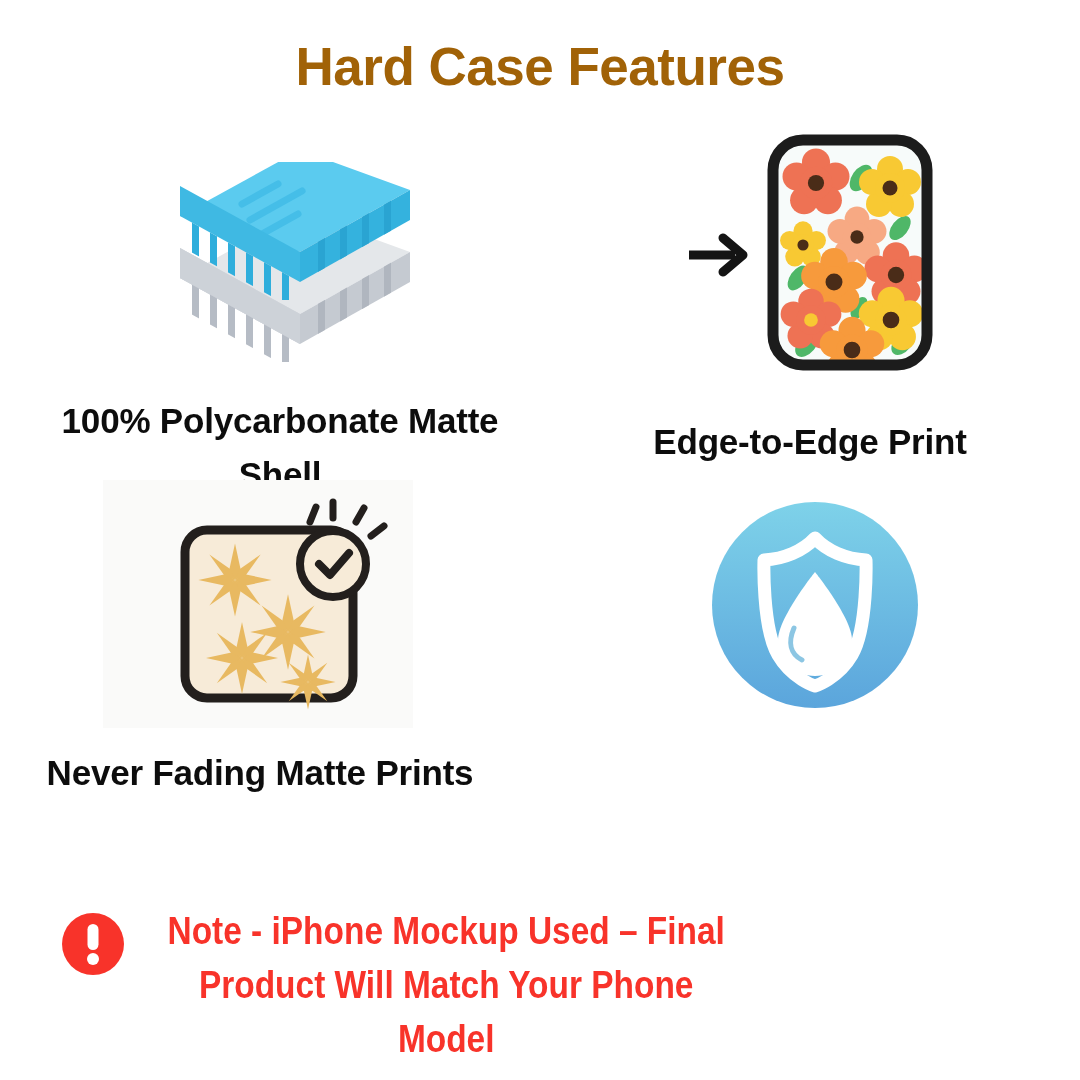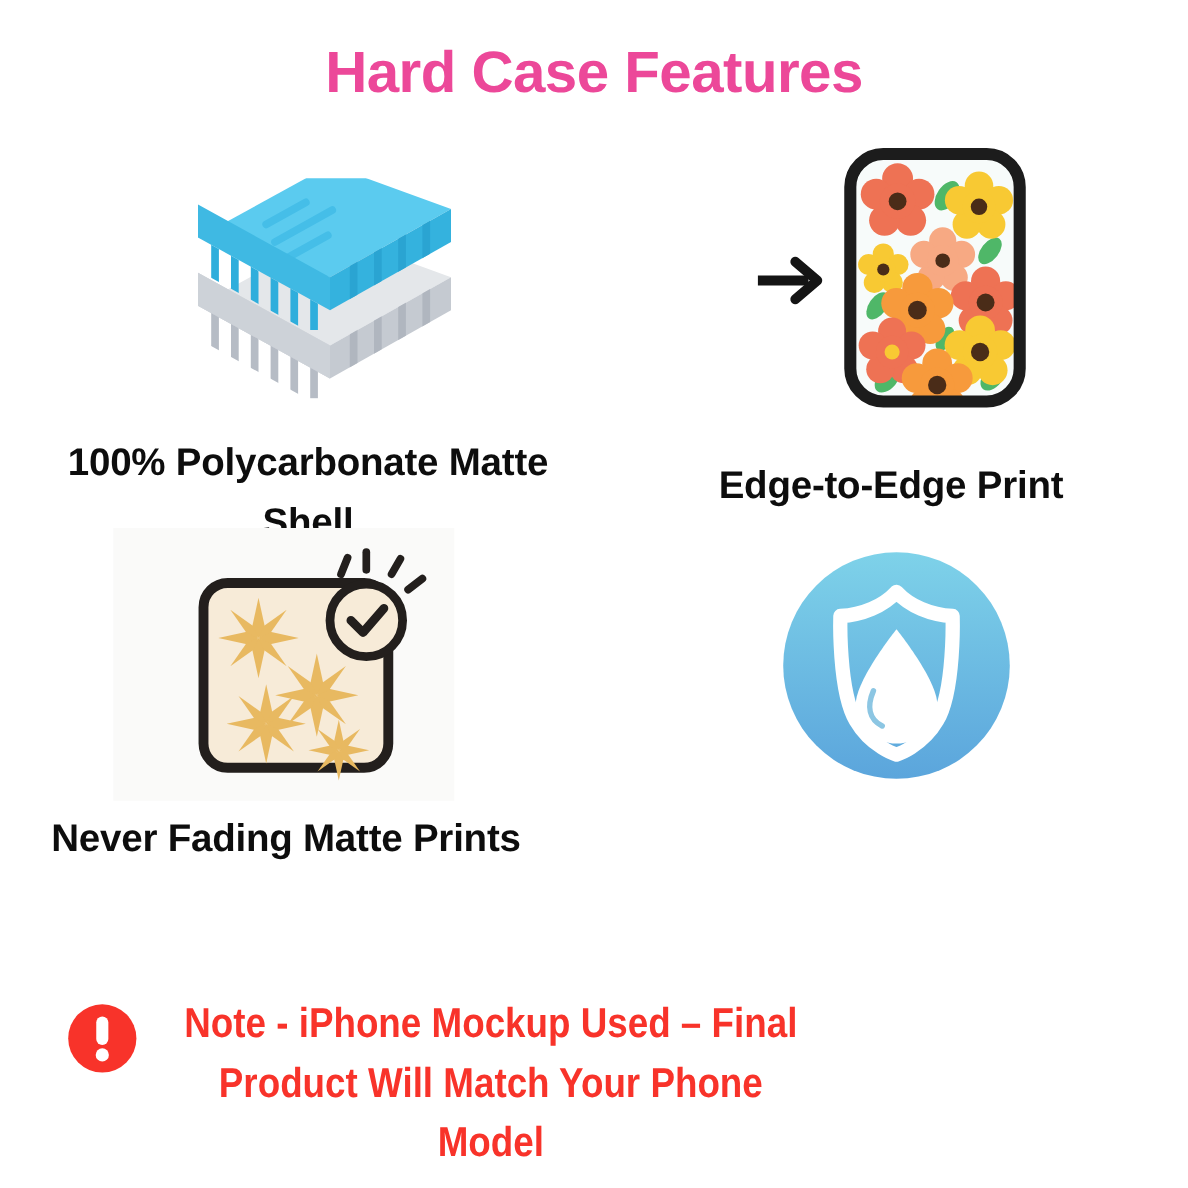--- a/index.html
+++ b/index.html
@@ -19,21 +19,21 @@
   
   #page-title {
     position: absolute;
     top: 36px;
     left: 0;
     width: 1080px;
     text-align: center;
     font-size: 53px;
     font-weight: 700;
     letter-spacing: -0.5px;
-    color: #ec4899;
+    color: #a16207;
   }
 
   
   .feature {
     position: absolute;
   }
   .feature-art {
     position: relative;
     width: 100%;
   }
@@ -51,21 +51,21 @@
   #feature-3 { left: 20px;  top: 470px; width: 480px; }
   #feature-4 { left: 560px; top: 500px; width: 500px; }
 
   #feature-1 .feature-art { height: 228px; }
   #feature-2 .feature-art { height: 265px; }
   #feature-3 .feature-art { height: 262px; }
   #feature-4 .feature-art { height: 248px; }
 
   #feature-1 .feature-label { margin-top: 4px; }
   #feature-2 .feature-label { margin-top: 30px; }
-  #feature-3 .feature-label { margin-top: 4px; }
+  #feature-3 .feature-label { margin-top: 14px; }
   #feature-4 .feature-label { margin-top: 22px; }
 
   
   #matte-backdrop {
     position: absolute;
     left: 83px;
     top: 10px;
     width: 310px;
     height: 248px;
     background: #fafaf9;

